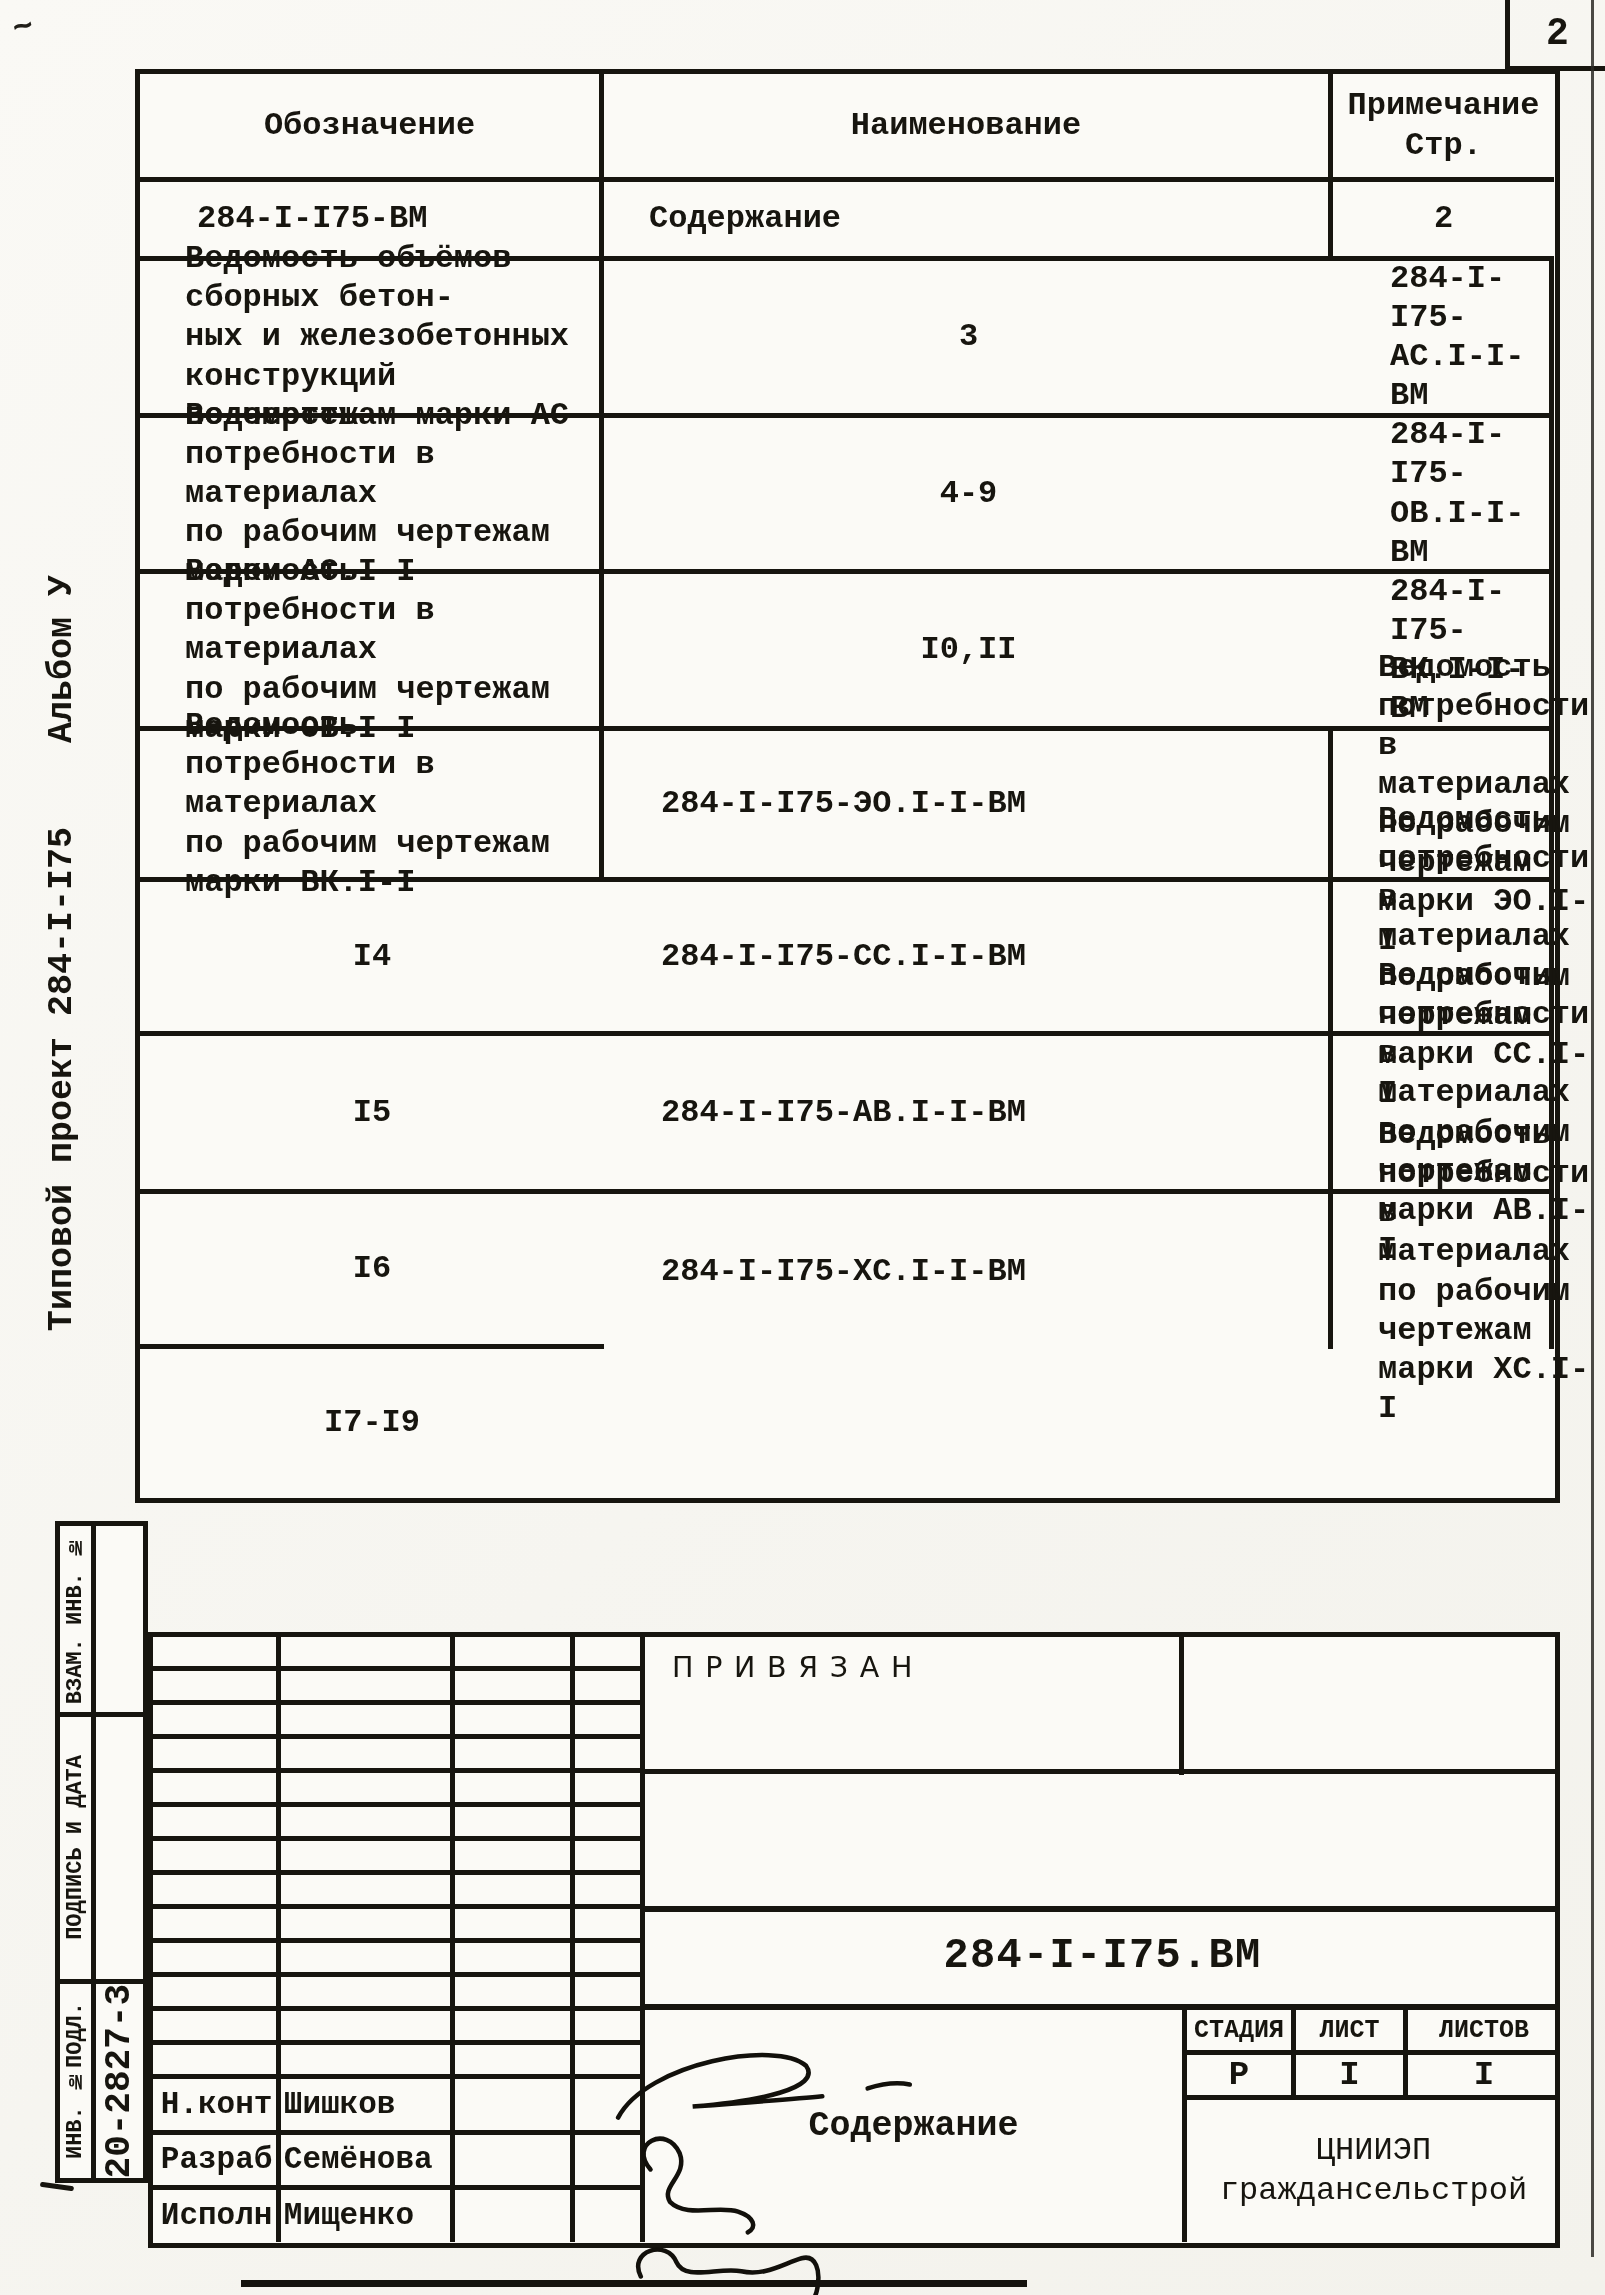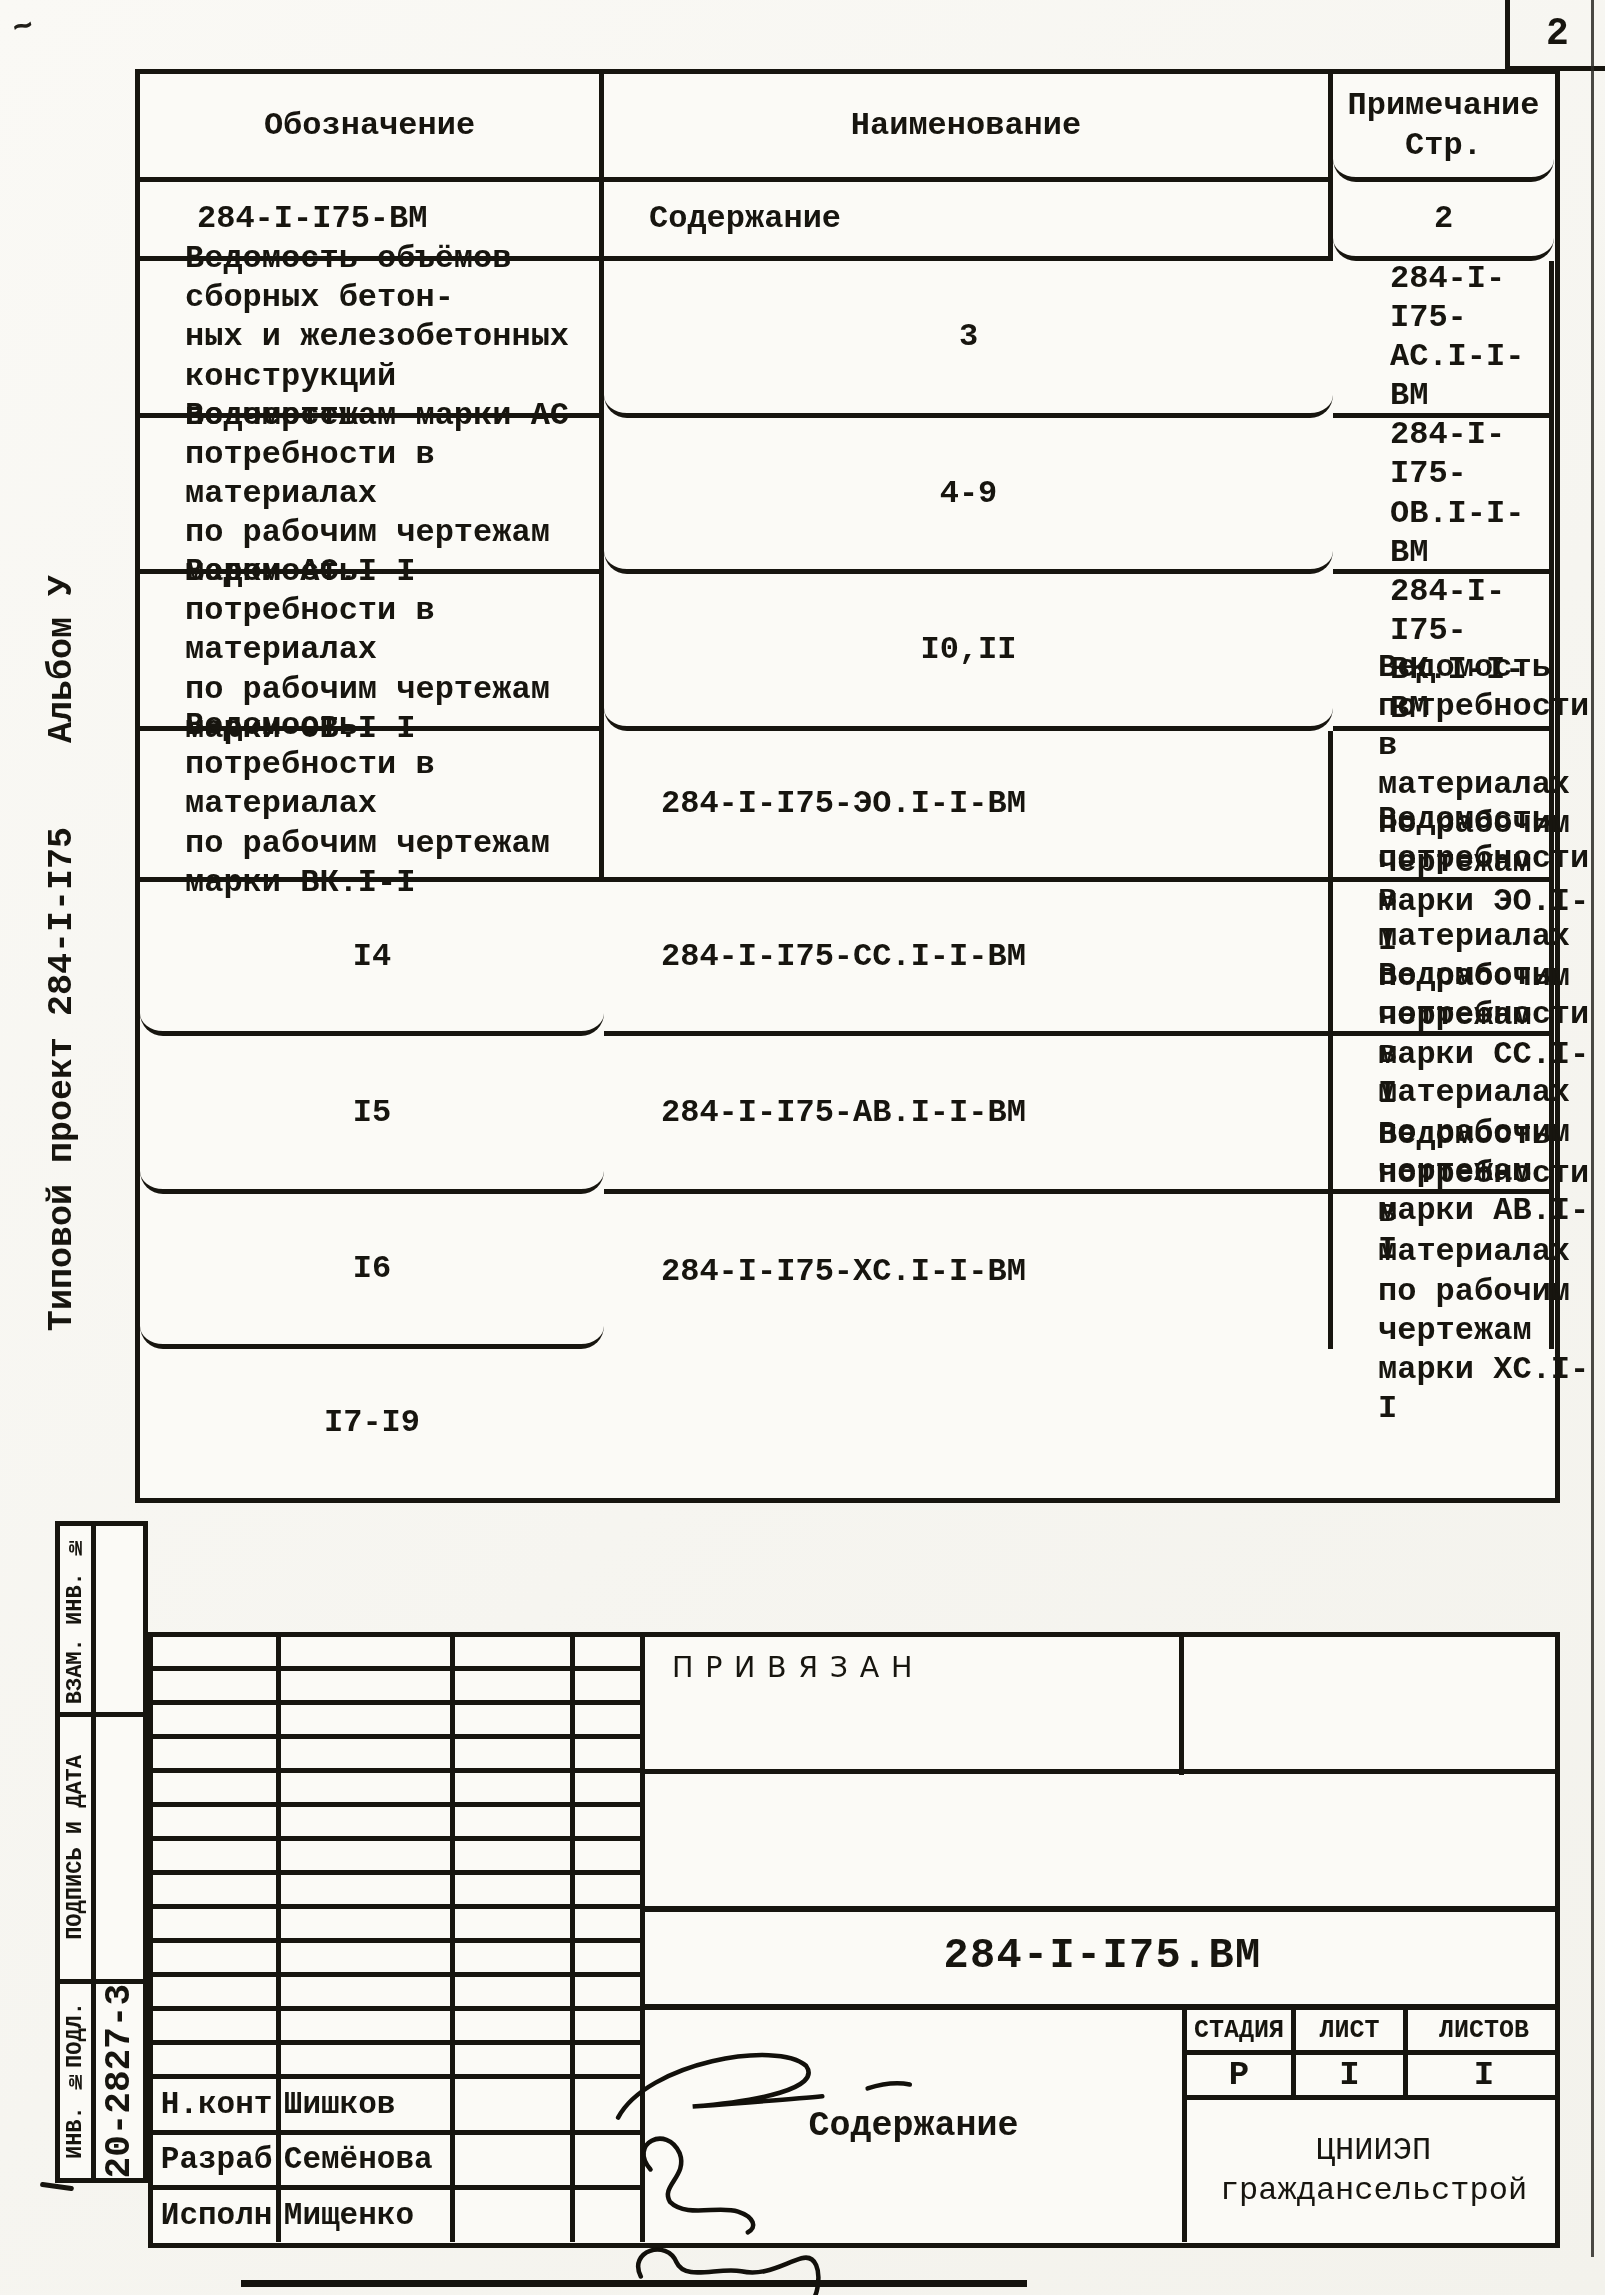--- a/index.html
+++ b/index.html
@@ -20,21 +20,21 @@
     background:#fbfaf6;
   }
   .cell{
     box-sizing:border-box;
     border-right:5.2px solid #17150f;
     border-bottom:5.2px solid #17150f;
     display:flex; align-items:center;
     font-weight:700; font-size:32px; line-height:1.22;
     white-space:pre-line;
   }
-  .cell.last-col{border-right:none;border-radius:23px;}
+  .cell.last-col{border-right:none;}
   .cell.last-row{border-bottom:none;}
   .cell.c-head{justify-content:center; text-align:center;}
   .cell.c-desig{padding-left:57px;}
   .cell.c-name{padding-left:45px; padding-right:13px;}
   .cell.c-note{justify-content:center; text-align:center;}
   
   .pagenum-box{
     position:absolute; left:1505px; top:0; width:100px; height:71px;
     border-left:5.8px solid #17150f; border-bottom:5.8px solid #17150f;
     box-sizing:border-box; display:flex; align-items:center; justify-content:center;

